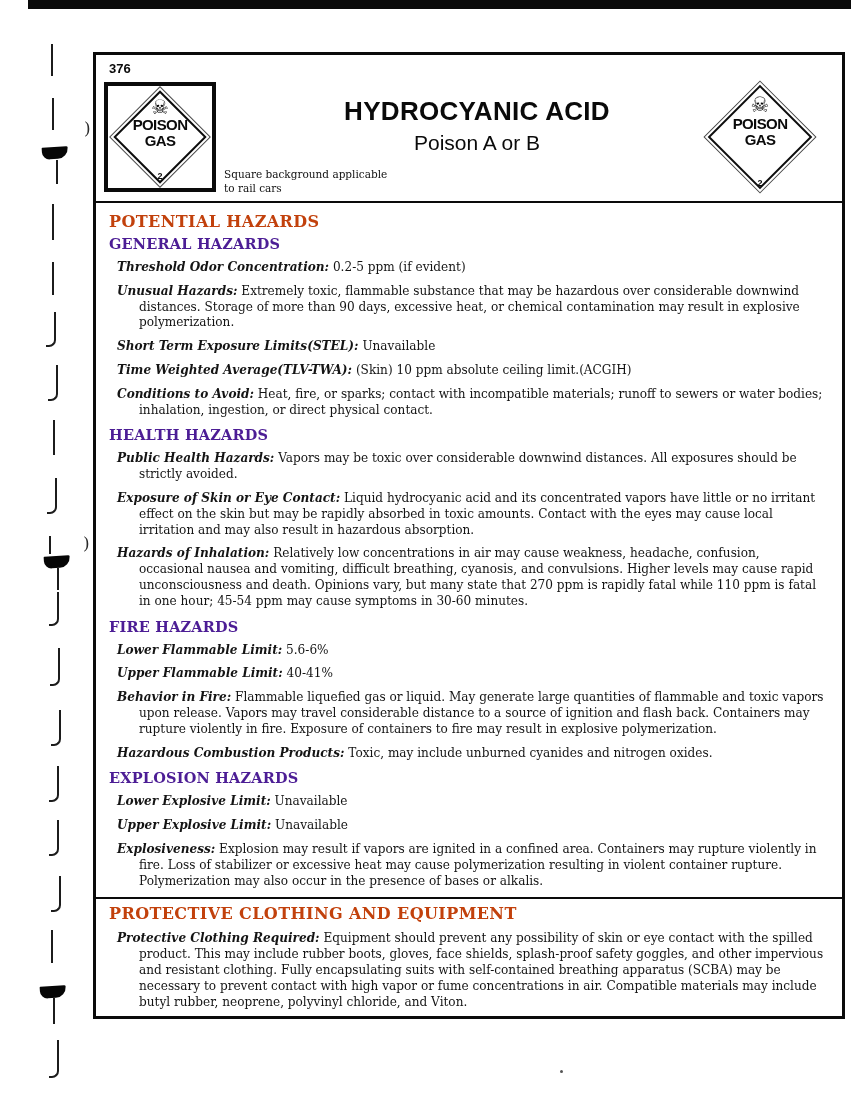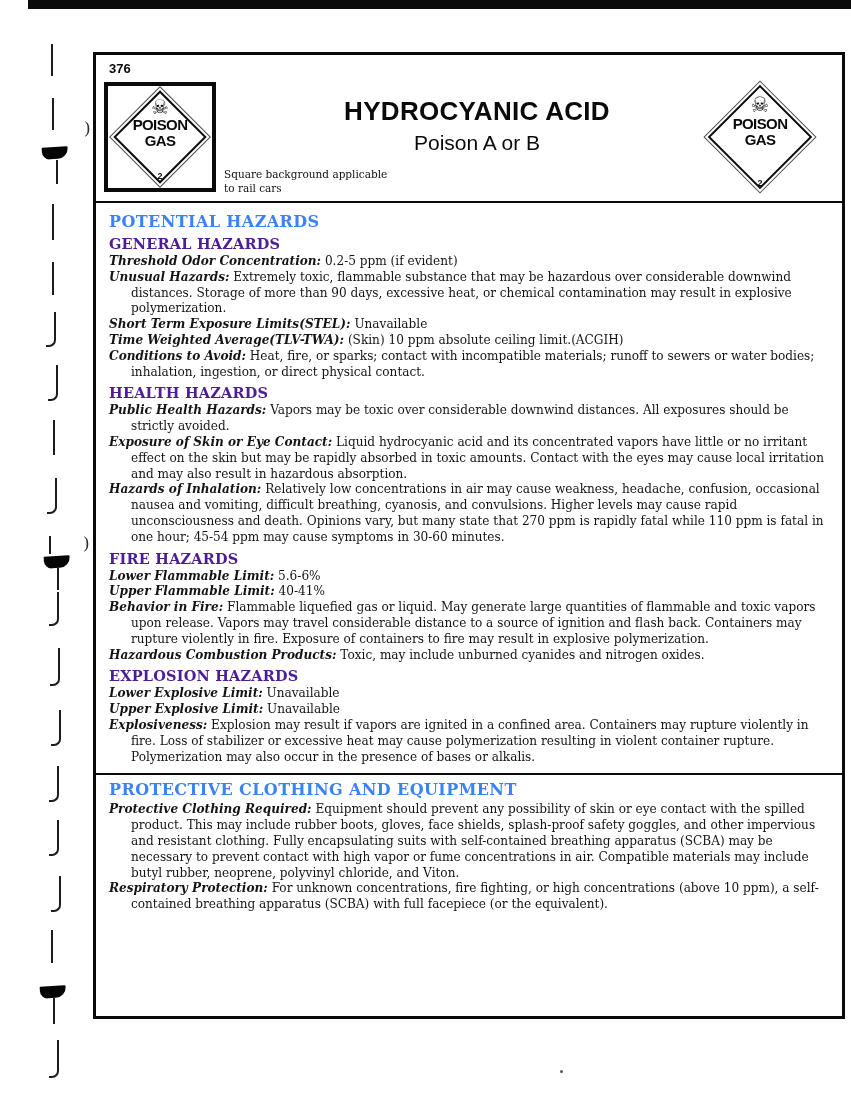--- a/index.html
+++ b/index.html
@@ -40,23 +40,23 @@
   .placard-right .diamond{width:78px;height:78px;}
   .placard-right .skull{margin-top:16px;}
 
   .titleblock{position:absolute;left:16px;right:0;top:42px;text-align:center;font-family:"Liberation Sans",sans-serif;color:#0a0a0a;}
   .title{font-size:26px;font-weight:bold;letter-spacing:0.3px;line-height:1.1;}
   .subtitle{font-size:21px;margin-top:5px;line-height:1.1;}
   .caption{position:absolute;left:128px;top:113px;width:170px;font-size:10.5px;line-height:1.3;color:#111;}
 
   
   .content{padding:4px 10px 0 13px;}
-  .sec{font-weight:bold;font-size:16px;letter-spacing:0.4px;margin:5px 0 3px;color:#3b82f6;}
+  .sec{font-weight:bold;font-size:16px;letter-spacing:0.4px;margin:5px 0 3px;color:#c2410c;}
   .sub{font-weight:bold;font-size:14.5px;letter-spacing:0.2px;margin:4px 0 2px;color:#4c1d95;}
-  .item{margin:0;padding-left:22px;text-indent:-22px;font-size:12.1px;line-height:15.8px;}
+  .item{margin:8px;padding-left:22px;text-indent:-22px;font-size:12.1px;line-height:15.8px;}
   .lab{font-style:italic;font-weight:bold;}
   .hr{height:2px;background:#0a0a0a;margin:8px -10px 5px -13px;}
 </style>
 </head>
 <body>
 
 <div class="topbar"></div>
 <div>
     <div class="mk line" style="left: 51px; top: 44px; height: 32px;"></div>
     <div class="mk line" style="left: 52px; top: 98px; height: 32px;"></div>

